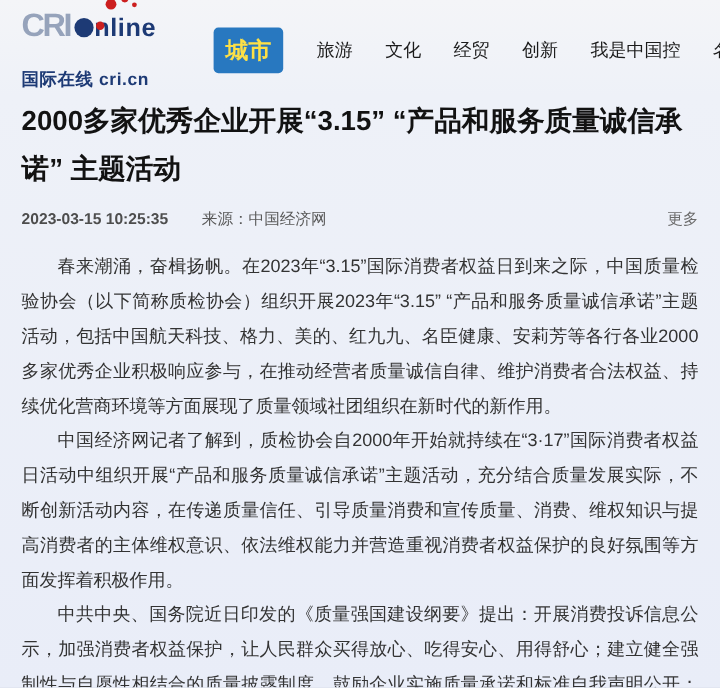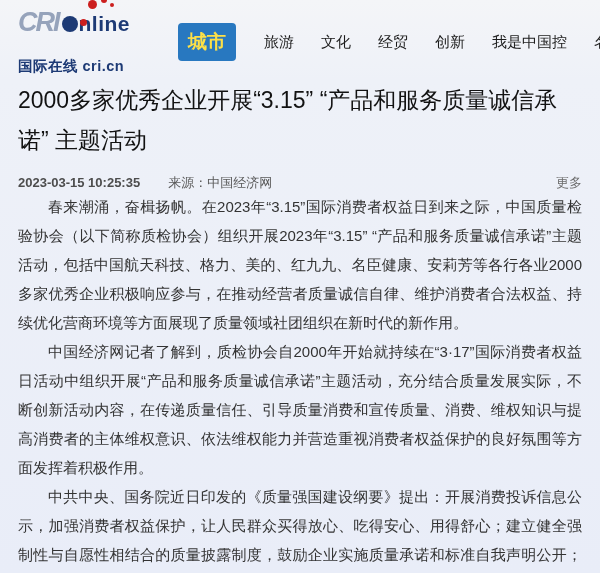--- a/index.html
+++ b/index.html
@@ -16,21 +16,21 @@
   
   .site-header {
     display: flex;
     align-items: center;
     padding: 20px 18px 8px 18px;
     height: 72px;
   }
   .logo { width: 158px; flex: 0 0 auto; cursor: pointer; }
   .logo-top { position: relative; white-space: nowrap; line-height: 26px; }
   .logo-cri {
-    font-size: 27px; font-weight: bold; font-style: italic;
+    font-size: 27px; font-weight: bold; 
     color: #96a3bb; letter-spacing: -2px;
   }
   .logo-o {
     display: inline-block; width: 16px; height: 16px; border-radius: 50%;
     background: #1d3a75; position: relative; top: 1px; margin: 0 1px 0 3px;
   }
   .logo-rest { font-size: 21px; font-weight: bold; color: #1d3a75; letter-spacing: 0.5px; }
   .logo-dot { position: absolute; border-radius: 50%; background: #cc1f1f; }
   .dot-a { width: 9px; height: 9px; left: 70px; top: -9px; }
   .dot-b { width: 6px; height: 6px; left: 83px; top: -12px; }
@@ -49,26 +49,26 @@
   .main-nav {
     display: flex; align-items: center;
     margin-left: 28px; gap: 27px;
     font-size: 15px;
   }
   .main-nav a { color: #1b1b1b; text-decoration: none; white-space: nowrap; cursor: pointer; }
 
   
   .main { padding: 0 18px; }
   .article-title {
-    font-size: 23px; line-height: 40px; font-weight: 400;
+    font-size: 23px; line-height: 40px; font-weight: 700;
     color: #121212; margin: 8px 0 14px 0;
   }
   .article-meta {
     display: flex; align-items: baseline;
-    font-size: 13px; color: #595959; margin-bottom: 0;
+    font-size: 13px; color: #595959; margin-bottom: 16px;
   }
   .meta-datetime { font-weight: bold; color: #4d4d4d; }
   .meta-source { margin-left: 28px; }
   .meta-editor { margin-left: 28px; }
   .meta-more { margin-left: auto; color: #6b6b6b; cursor: pointer; }
 
   .article-body p {
     font-size: 15px; line-height: 29px; color: #333;
     text-indent: 2em; text-align: justify;
     margin-top: 0;

